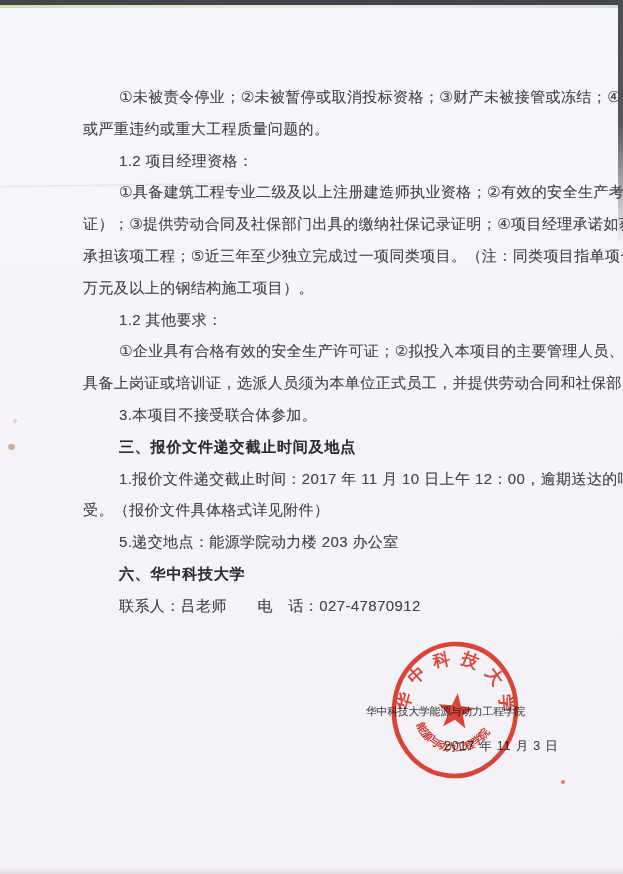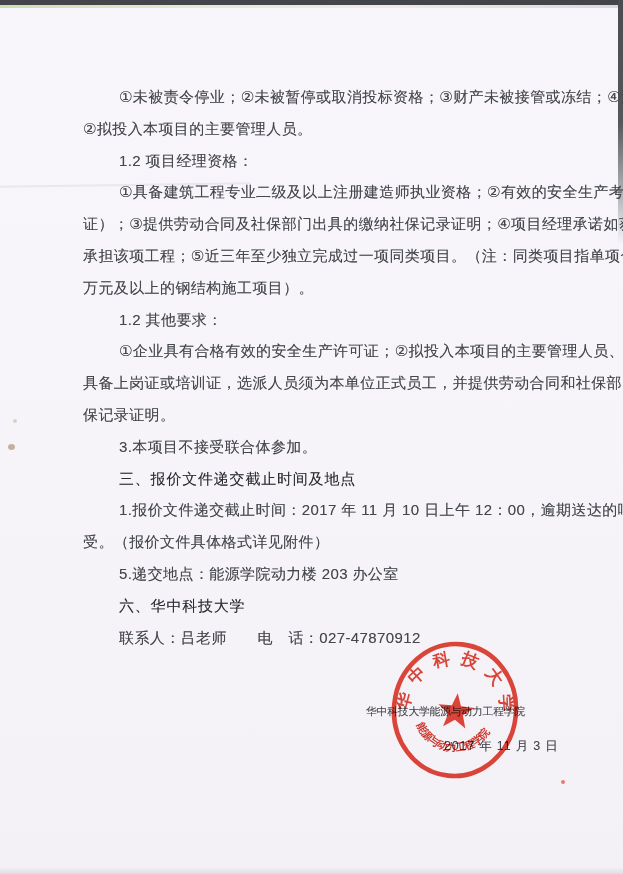--- a/index.html
+++ b/index.html
@@ -27,21 +27,21 @@
   .speck-2{left:13px;top:419px;width:4px;height:4px;background:#c2ae8e;opacity:.5;}
   .speck-3{left:561px;top:780px;width:4px;height:4px;background:#e05443;opacity:.75;}
   
   .textblock{position:absolute;left:83px;top:81px;width:468px;}
   .ln{
     height:31.8px;line-height:31.8px;font-size:15px;letter-spacing:.4px;
     color:#44474c;white-space:nowrap;
     text-shadow:0 0 .4px rgba(70,73,78,.45);
   }
   .ind{padding-left:36px;}
-  .hd{font-weight:normal;color:#2a2d32;letter-spacing:.8px;}
+  .hd{font-weight:bold;color:#2a2d32;letter-spacing:.8px;}
   
   .sig-org{
     position:absolute;left:366px;top:705px;font-size:10.8px;letter-spacing:-.2px;
     color:#4a4d52;white-space:nowrap;text-shadow:0 0 .4px rgba(70,73,78,.4);
   }
   .sig-date{
     position:absolute;left:444px;top:738px;font-size:12.5px;letter-spacing:.8px;
     color:#44474c;white-space:nowrap;text-shadow:0 0 .4px rgba(70,73,78,.4);
   }
   
@@ -63,30 +63,29 @@
   <div class="scan-top-line"></div>
   <div class="scan-right-strip"></div>
   <div class="scan-bottom-shade"></div>
   <div class="scan-crease"></div>
   <div class="speck speck-1"></div>
   <div class="speck speck-2"></div>
   <div class="speck speck-3"></div>
 
   <div class="textblock">
     <div class="ln ind">①未被责令停业；②未被暂停或取消投标资格；③财产未被接管或冻结；④没有骗取中标</div>
-    <div class="ln">②拟投入本项目的主要管理人员。</div>
+    <div class="ln">或严重违约或重大工程质量问题的。</div>
     <div class="ln ind">1.2 项目经理资格：</div>
     <div class="ln ind">①具备建筑工程专业二级及以上注册建造师执业资格；②有效的安全生产考核合格证书（B</div>
     <div class="ln">证）；③提供劳动合同及社保部门出具的缴纳社保记录证明；④项目经理承诺如获得本项目后只</div>
     <div class="ln">承担该项工程；⑤近三年至少独立完成过一项同类项目。（注：同类项目指单项合同金额为 190</div>
     <div class="ln">万元及以上的钢结构施工项目）。</div>
     <div class="ln ind">1.2 其他要求：</div>
     <div class="ln ind">①企业具有合格有效的安全生产许可证；②拟投入本项目的主要管理人员、技术人员必须</div>
     <div class="ln">具备上岗证或培训证，选派人员须为本单位正式员工，并提供劳动合同和社保部门出具的缴纳社</div>
-    <div class="ln">保记录证明。</div>
     <div class="ln ind">3.本项目不接受联合体参加。</div>
     <div class="ln ind hd">三、报价文件递交截止时间及地点</div>
     <div class="ln ind">1.报价文件递交截止时间：2017 年 11 月 10 日上午 12：00，逾期送达的响应文件恕不接</div>
     <div class="ln">受。（报价文件具体格式详见附件）</div>
     <div class="ln ind">5.递交地点：能源学院动力楼 203 办公室</div>
     <div class="ln ind hd">六、华中科技大学</div>
     <div class="ln ind">联系人：吕老师　　电　话：027-47870912</div>
   </div>
 
   <div class="sig-org">华中科技大学能源与动力工程学院</div>

